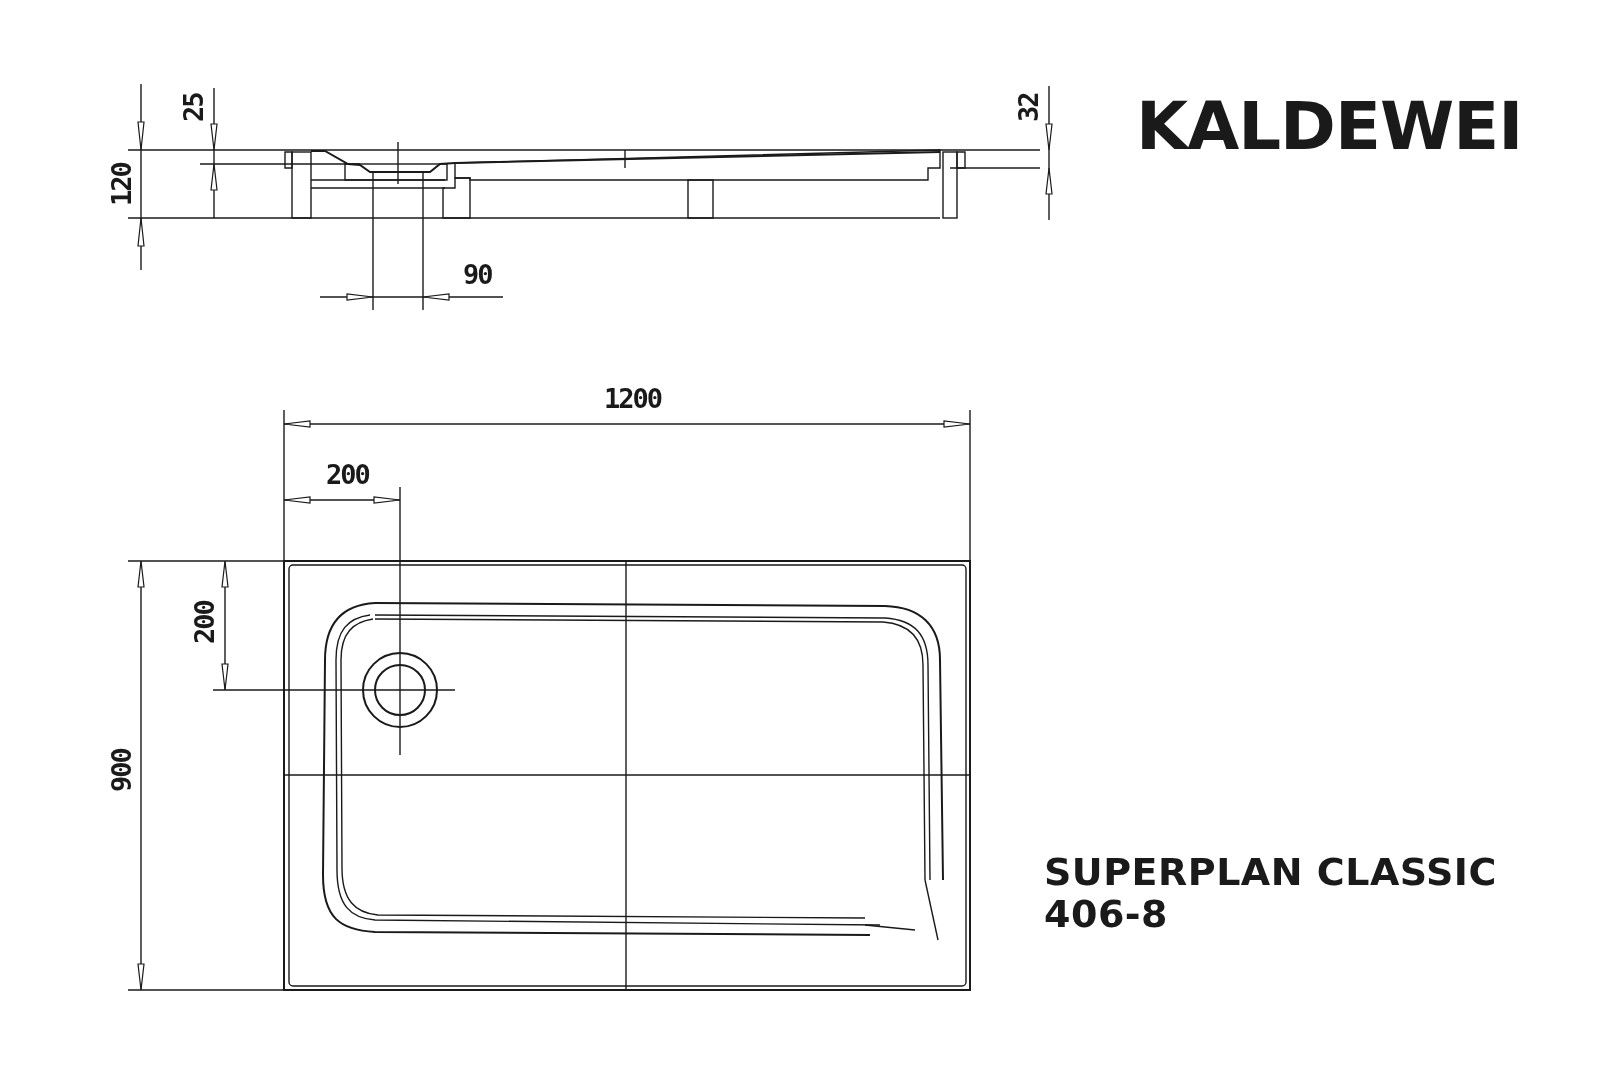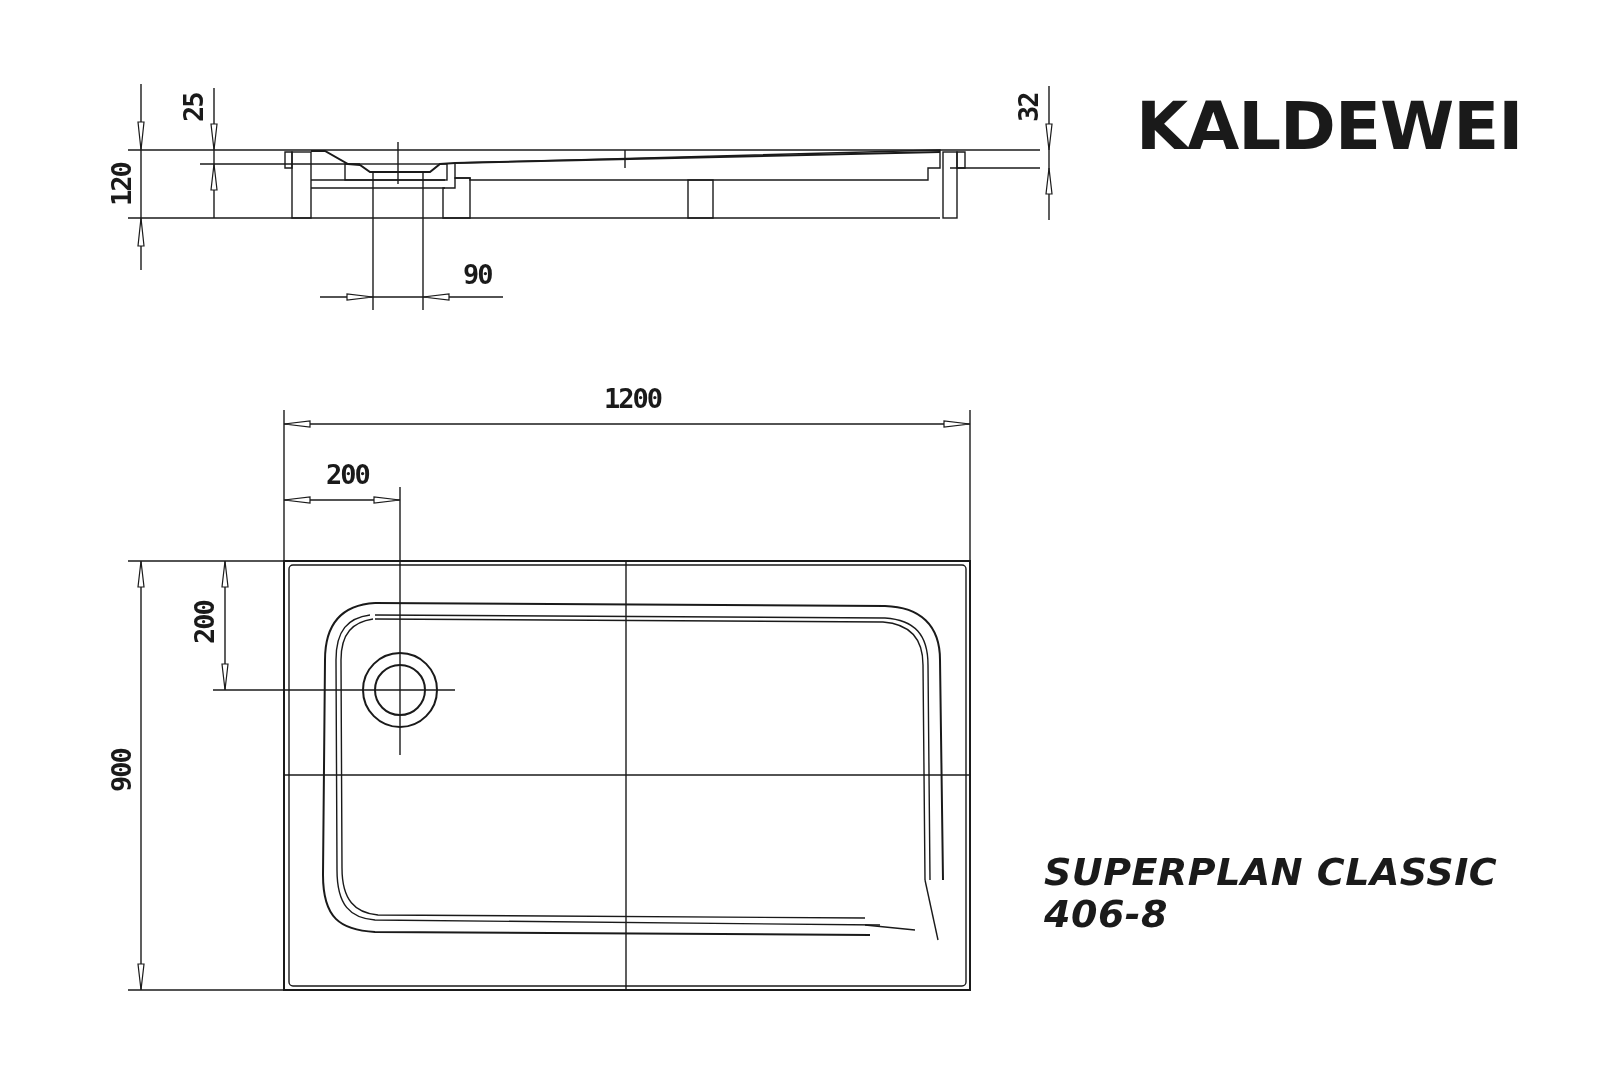--- a/index.html
+++ b/index.html
@@ -12,21 +12,21 @@
     .dimtxt { font-family: "DejaVu Sans Mono", monospace; font-weight: bold; font-size: 27px; fill: #1a1a1a; letter-spacing: -2px; }
     .brand {
       position: absolute; left: 1136px; top: 94px;
       font-family: "DejaVu Sans", sans-serif; font-weight: bold;
       font-size: 66px; letter-spacing: -1px; color: #1a1a1a; line-height: 1;
       transform: scaleX(1.02); transform-origin: left top;
     }
     .model {
       position: absolute; left: 1044px; top: 852px;
       font-family: "DejaVu Sans", sans-serif; font-weight: bold;
-      font-size: 38px; color: #1a1a1a; line-height: 1.1; letter-spacing: 0.5px; font-style: italic;
+      font-size: 38px; color: #1a1a1a; line-height: 1.1; letter-spacing: 0.5px;
     }
     .model div { white-space: nowrap; }
   </style>
 </head>
 <body>
 
 <svg id="drawing" width="1600" height="1073" viewBox="0 0 1600 1073">
   <defs>
     <pattern id="hatchPat" patternUnits="userSpaceOnUse" width="14" height="14" patternTransform="rotate(45)">
       <line x1="0" y1="0" x2="0" y2="14" class="hatch"></line>

